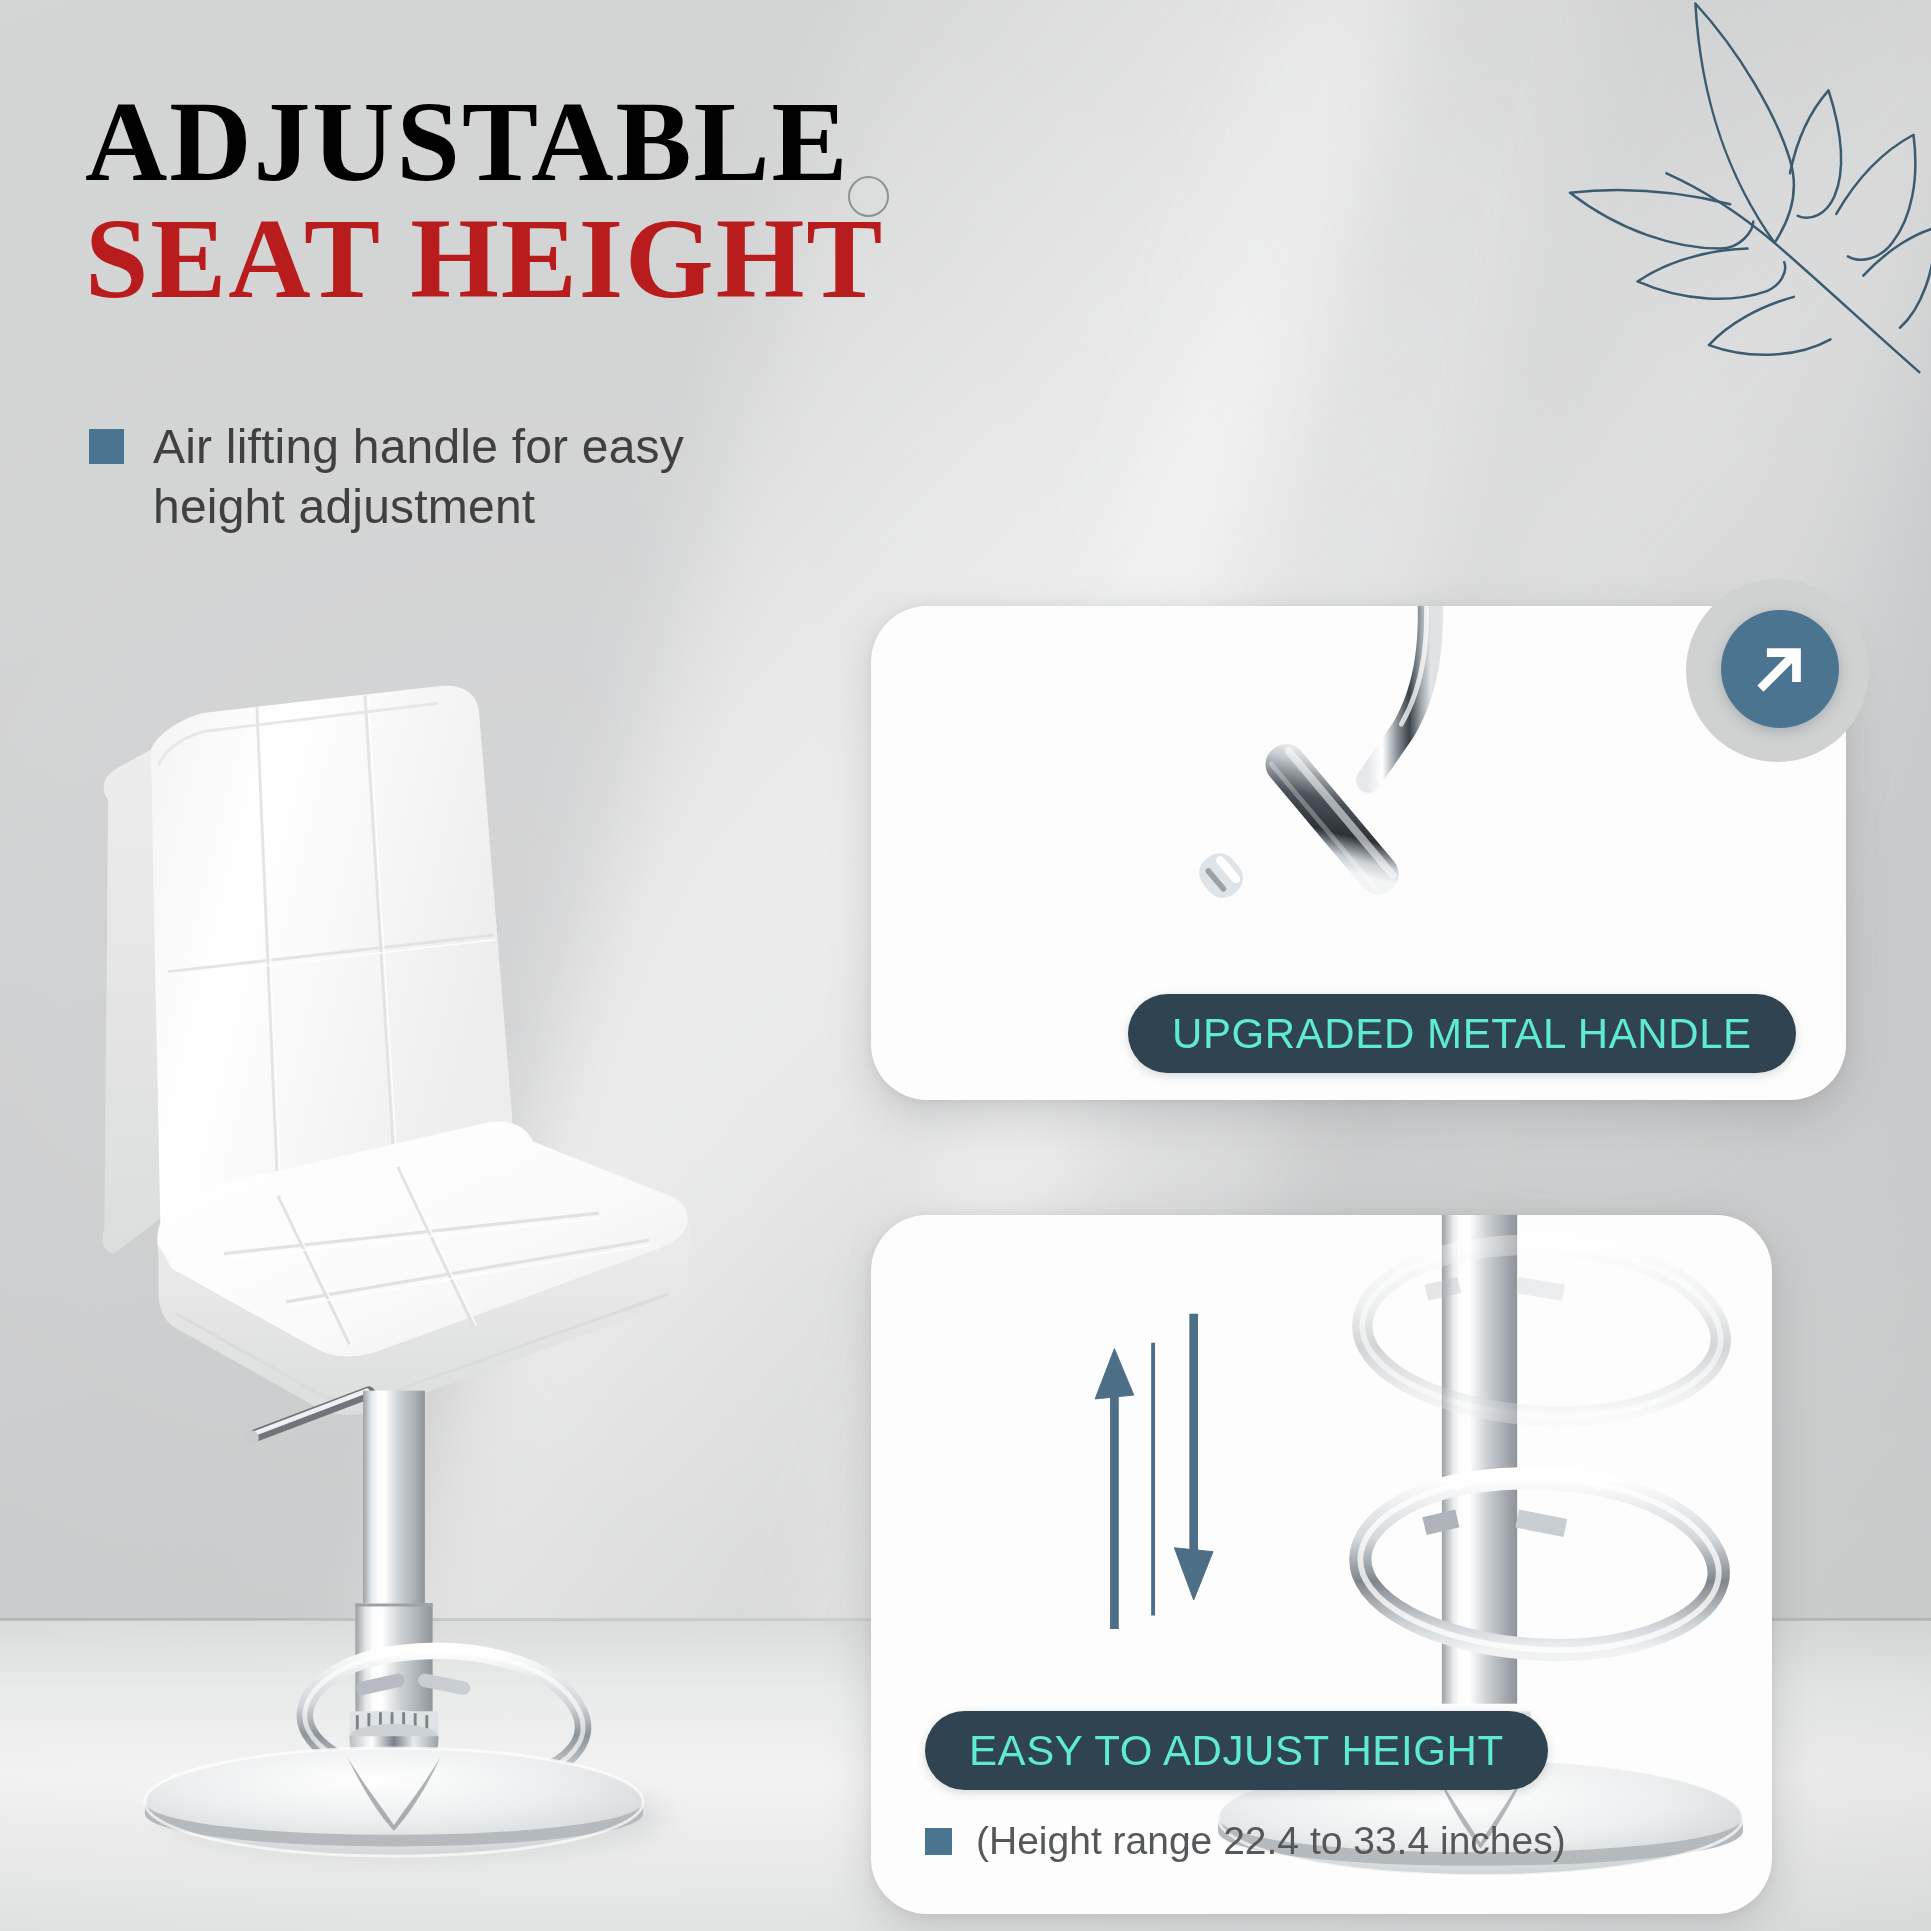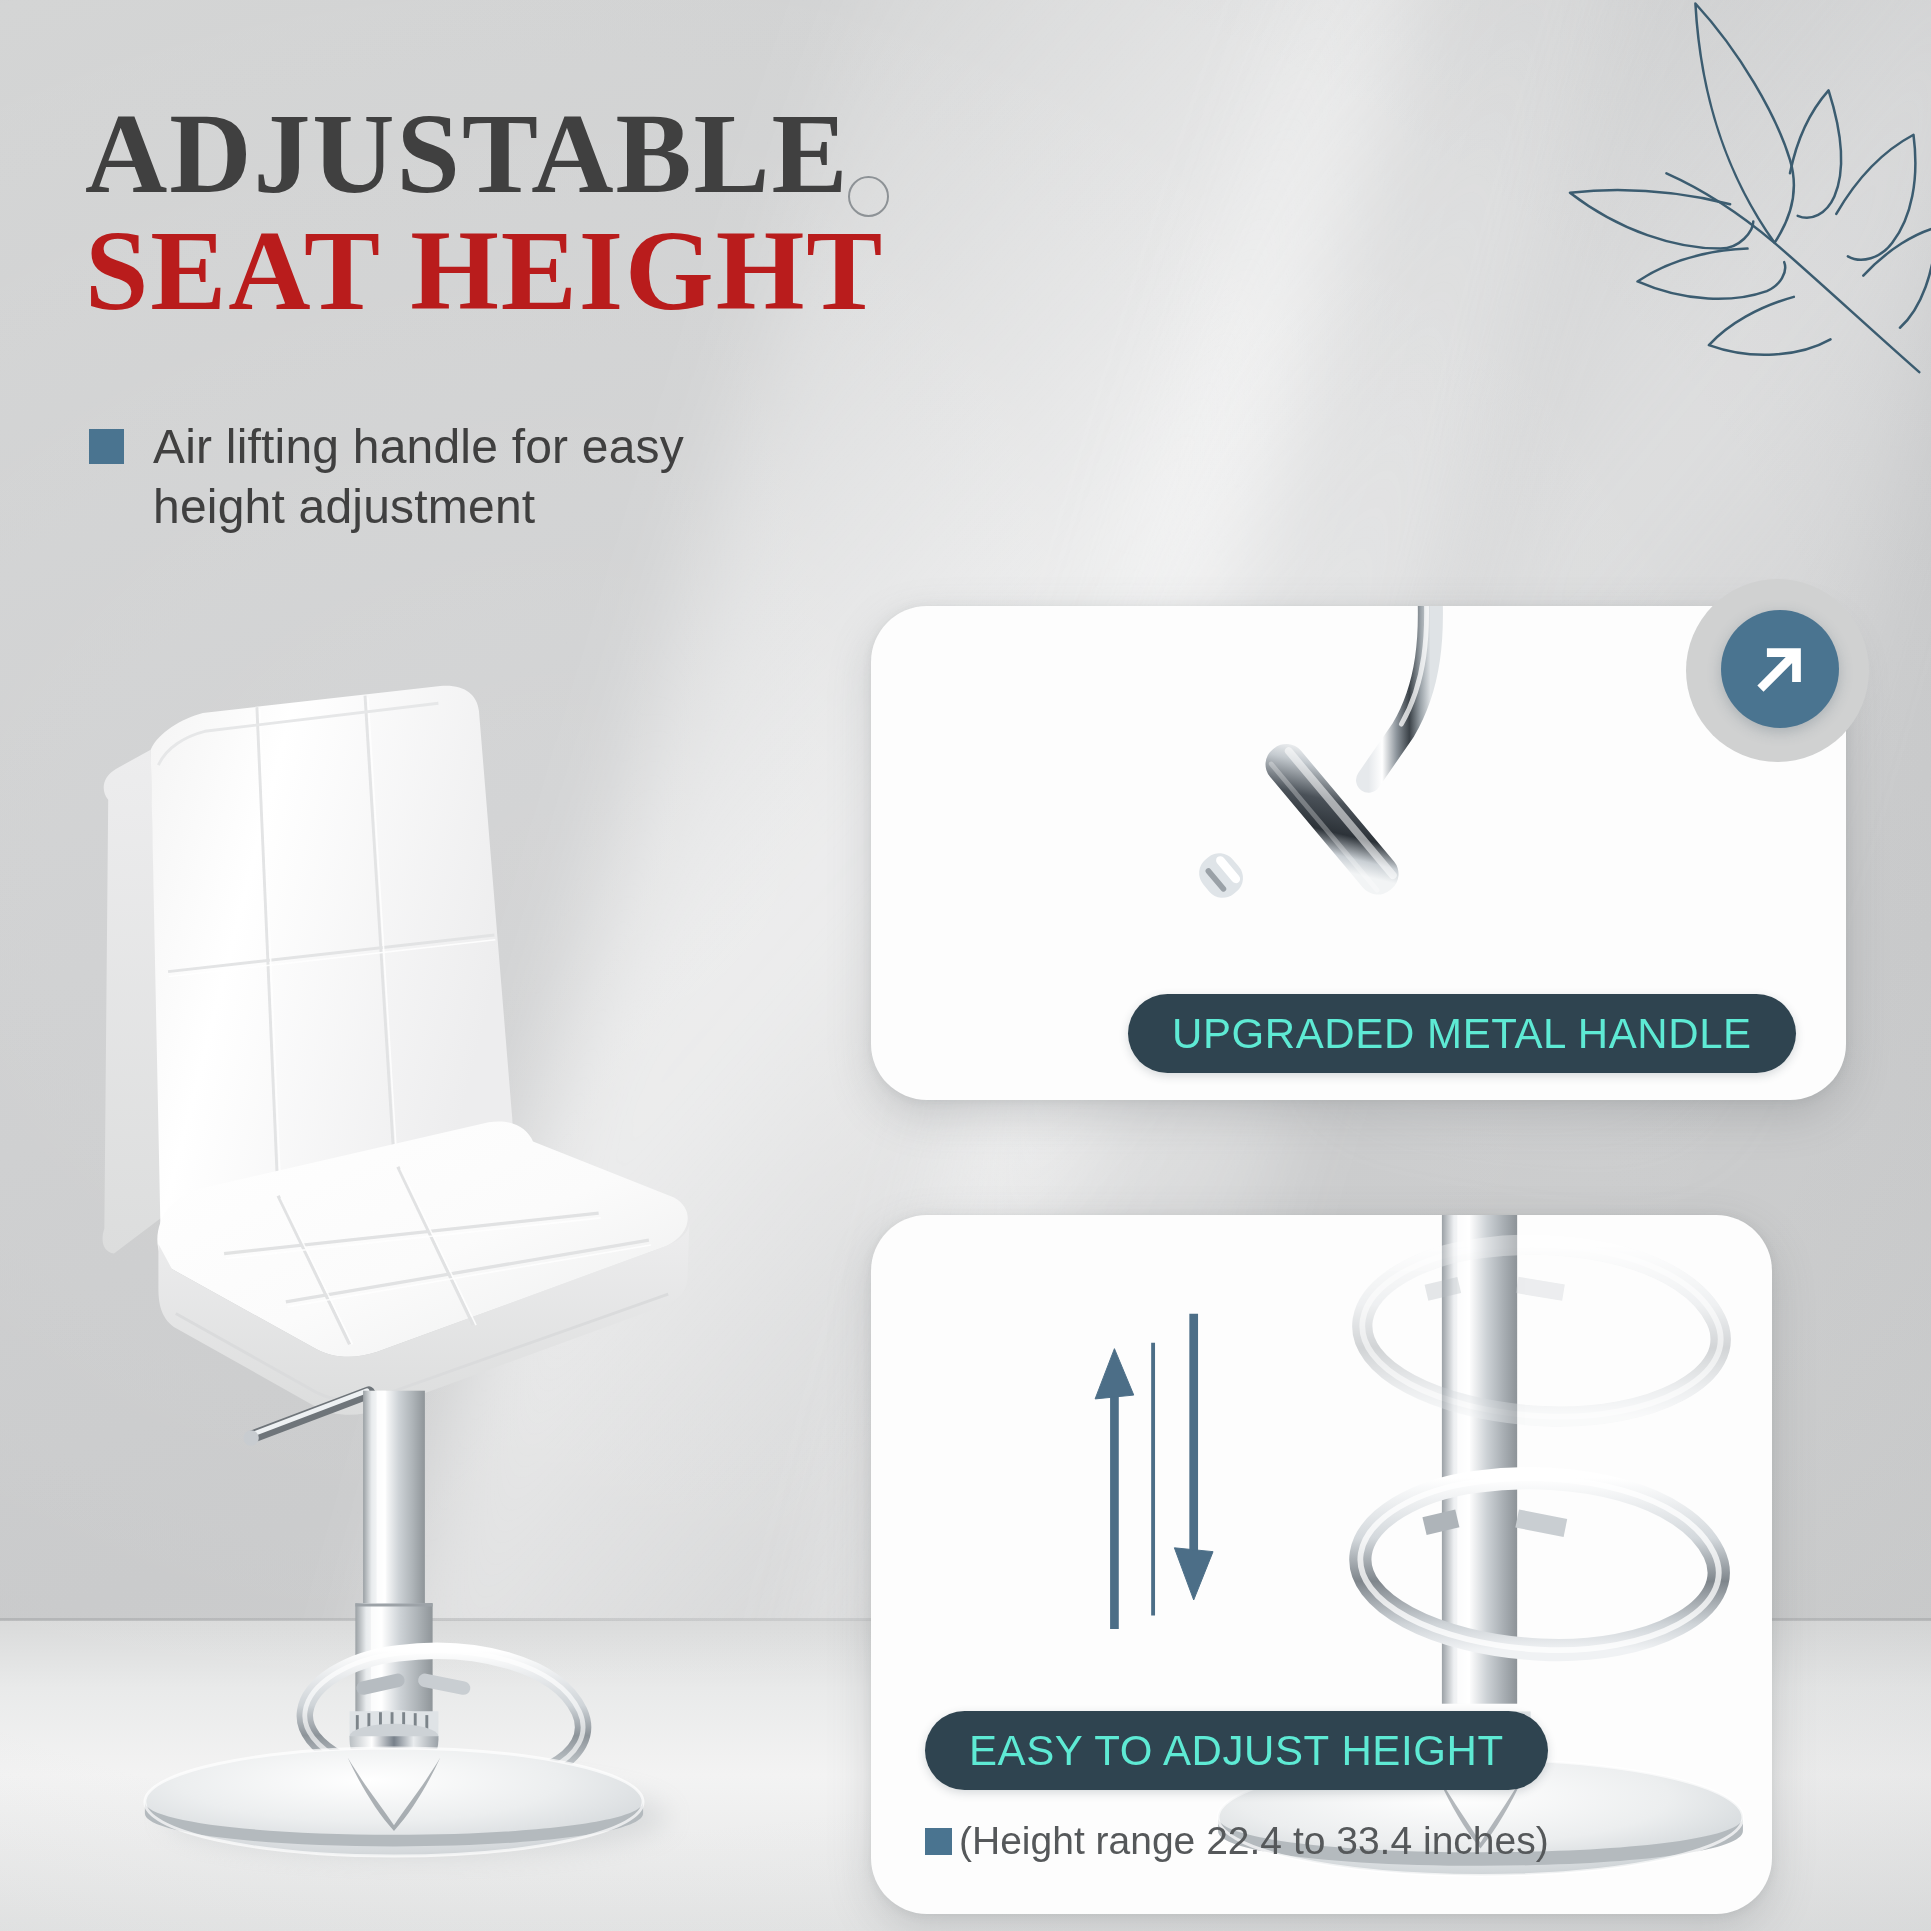--- a/index.html
+++ b/index.html
@@ -47,21 +47,21 @@
   
   #headline { position:absolute; left:85px; top:83px; width:966px; }
   .h-line {
     font-family:"Liberation Serif", serif;
     font-weight:700;
     font-size:114px;
     line-height:1.04;
     letter-spacing:1.9px;
     white-space:nowrap;
   }
-  .h-l1 { color:#404040;margin-top:12px; }
+  .h-l1 { color:#000000; }
   .h-l2 { color:#b91c1c; margin-top:-1.9px; }
   .h-deco-circle {
     position:absolute; left:763px; top:93px;
     width:41px; height:41px; border:2.9px solid #8d9296; border-radius:50%;
   }
 
   
   #bullet-block { position:absolute; left:89px; top:417px; display:flex; gap:29px; align-items:flex-start; width:734px; }
   .bullet-square { width:35px; height:35px; background:#4a7490; flex:0 0 auto; margin-top:11.6px; }
   .bullet-text {
@@ -433,18 +433,18 @@
       <path d="M84 648 C84 670 206 684 356 684 C506 684 628 670 628 648
                L628 662 C628 684 506 698 356 698 C206 698 84 684 84 662 Z" fill="#b4babe"></path>
       <ellipse cx="356" cy="648" rx="272" ry="60" fill="none" stroke="#ffffff" stroke-width="3" opacity=".7"></ellipse>
       <path d="M308 598 C326 630 344 654 356 674 C368 654 386 630 404 598
                C390 630 374 658 356 680 C338 658 322 630 308 598 Z" fill="#6e767d" opacity=".5"></path>
     </g>
   </svg>
 
   <div class="pill" style="position:absolute; left:54px; top:496px;">EASY TO ADJUST HEIGHT</div>
 
-  <div style="position:absolute; left:54px; top:604px; display:flex; align-items:center; gap:7px;">
+  <div style="position:absolute; left:54px; top:604px; display:flex; align-items:center; gap:24px;">
     <div class="bullet-square" style="width:27px;height:27px;margin-top:0;"></div>
     <div style="font-size:39px;color:#55585a;white-space:nowrap;">(Height range 22.4 to 33.4 inches)</div>
   </div>
 </div>
 
 
 </body></html>

